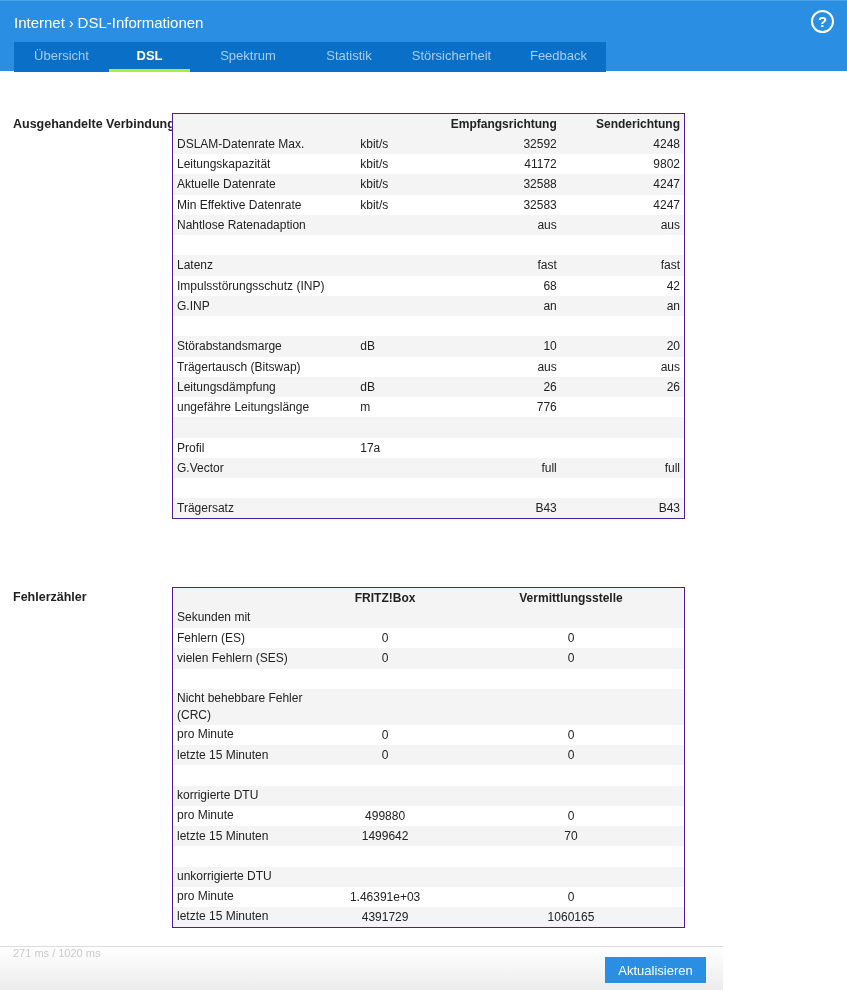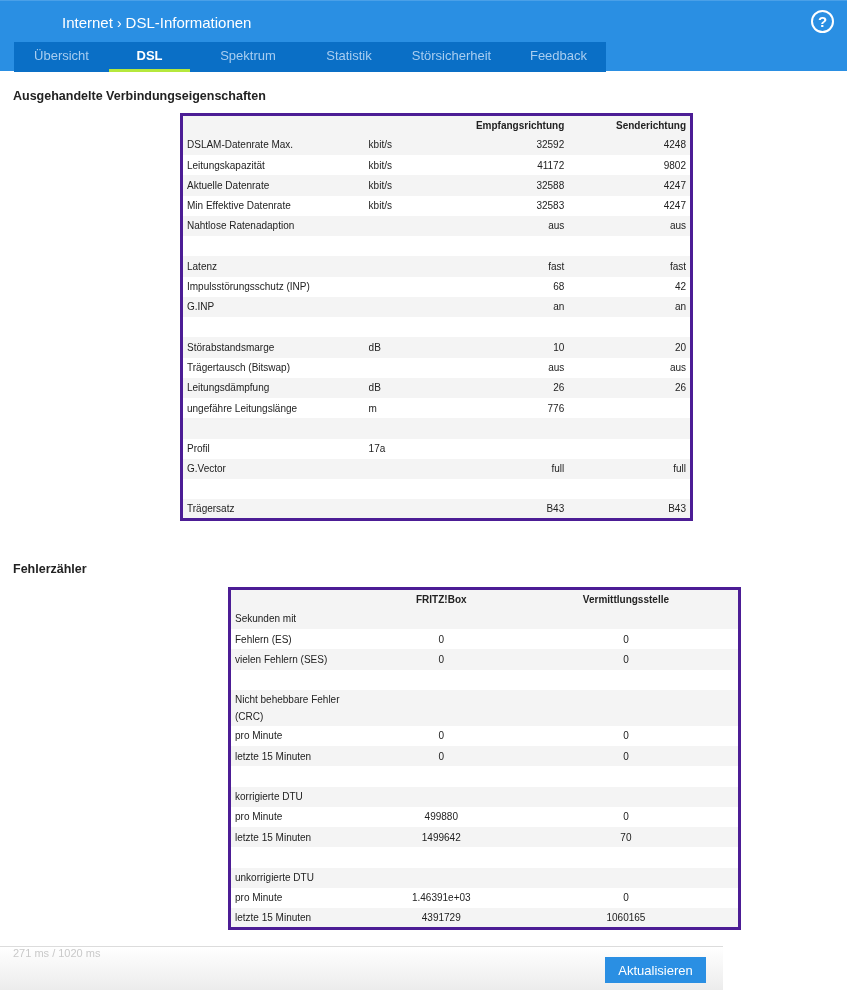--- a/index.html
+++ b/index.html
@@ -1,45 +1,45 @@
 <!DOCTYPE html>
 <html><head>
 <meta charset="utf-8">
 <style>
   * { box-sizing: border-box; margin: 0; padding: 0; }
   html, body { width: 847px; height: 990px; overflow: hidden; background: #ffffff; }
   body { font-family: "Liberation Sans", "DejaVu Sans", sans-serif; font-size: 12px; color: #222; position: relative; }
 
   .header { position: absolute; left: 0; top: 0; width: 847px; height: 71px; background: #2a8fe3; border-top: 1px solid #4aa0e8; }
-  .breadcrumb { position: absolute; left: 14px; top: 13px; color: #fff; font-size: 15px; display: flex; align-items: center; margin-left: 48px; }
+  .breadcrumb { position: absolute; left: 14px; top: 13px; color: #fff; font-size: 15px; display: flex; align-items: center; }
   .breadcrumb .sep { margin: 0 4px; font-size: 14px; }
   .help { position: absolute; right: 13px; top: 9px; width: 23px; height: 23px; border: 2px solid #fff; border-radius: 50%; color: #fff; font-weight: bold; font-size: 15px; text-align: center; line-height: 19px; cursor: pointer; }
 
   .tabs { position: absolute; left: 14px; top: 41px; height: 30px; display: flex; }
   .tab { height: 30px; background: #0a6fc6; color: #a8cdf0; font-size: 13px; text-align: center; line-height: 27px; cursor: pointer; position: relative; }
   .tab.active { color: #ffffff; font-weight: bold; }
   .tab.active::after { content: ""; position: absolute; left: 0; right: 0; bottom: 0; height: 3px; background: #b5e83c; }
 
-  .section-title { position: absolute; left: 13px; font-weight: bold; font-size: 12.5px; color: #222; }
-
-  table.info { position: absolute; left: 180px; width: 513px; border: 3px solid #4c1d95; border-collapse: collapse; font-size: 10px; }
+  .section-title { position: absolute; left: 13px; font-weight: bold; font-size: 12.5px; color: #222; margin-top: 28px; }
+
+  table.info { position: absolute; left: 172px; width: 513px; border: 1px solid #4c1d95; border-collapse: collapse; font-size: 12px; }
   table.info td, table.info th { height: 20.25px; padding: 0 4px; white-space: nowrap; vertical-align: middle; }
   table.info tr:nth-child(odd) { background: #f4f4f4; }
   table.info tr:nth-child(even) { background: #ffffff; }
   table.info th { font-weight: bold; color: #222; }
   .r { text-align: right; }
   .c { text-align: center; }
 
   #t1 { top: 113px; }
   #t1 col.c1 { width: 184px; }
   #t1 col.c2 { width: 80px; }
   #t1 col.c3 { width: 125px; }
   #t1 col.c4 { width: 124px; }
 
-  #t2 { top: 587px; margin-left: 48px; }
+  #t2 { top: 587px; }
   #t2 col.c1 { width: 140px; }
   #t2 col.c2 { width: 146px; }
   #t2 col.c3 { width: 227px; }
   #t2 td.wrap { white-space: normal; line-height: 17px; padding-top: 1px; padding-bottom: 1px; }
 
   .footer { position: absolute; left: 0; top: 946px; width: 723px; height: 44px; background: linear-gradient(#ffffff, #ececec); border-top: 1px solid #dcdcdc; }
   .timing { position: absolute; left: 13px; top: 0px; color: #c9c9c9; font-size: 11px; }
   .refresh { position: absolute; right: 17px; top: 10px; width: 101px; height: 26px; background: #2a8fe3; color: #fff; border: none; font-size: 13px; font-family: "Liberation Sans", sans-serif; cursor: pointer; }
 </style>
 </head>

